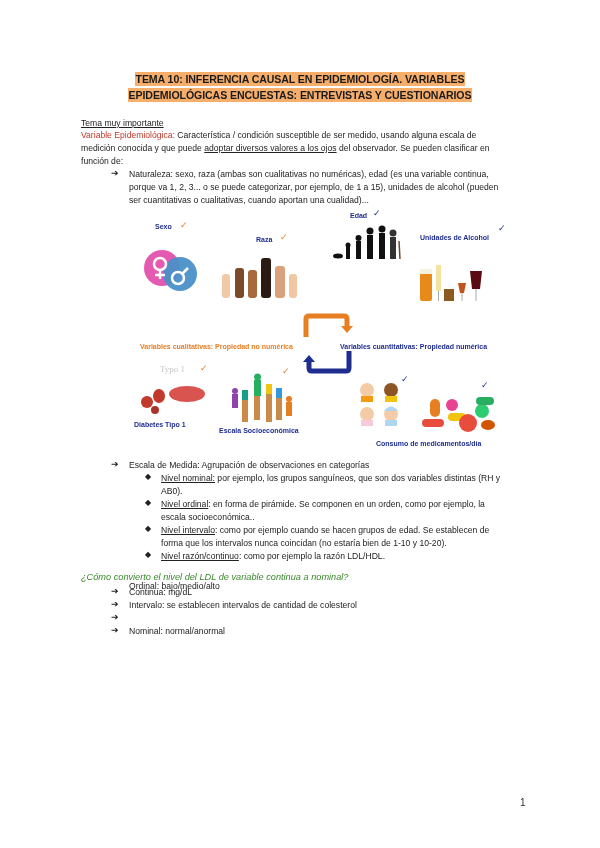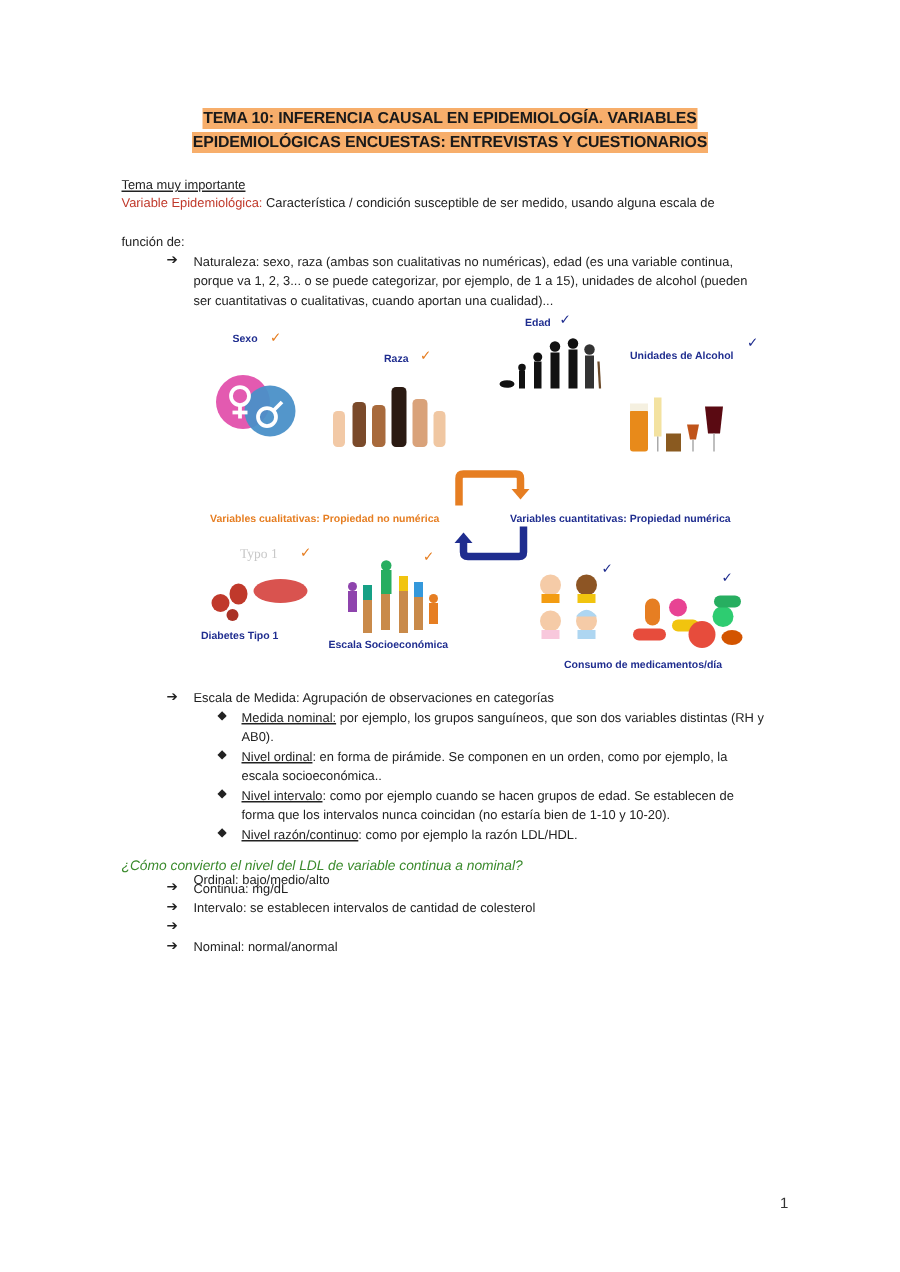--- a/index.html
+++ b/index.html
@@ -31,20 +31,21 @@
 </head>
 <body>
 
 <div class="page">
 
   <div class="title t1"><span>TEMA 10: INFERENCIA CAUSAL EN EPIDEMIOLOGÍA. VARIABLES</span></div>
   <div class="title t2"><span>EPIDEMIOLÓGICAS ENCUESTAS: ENTREVISTAS Y CUESTIONARIOS</span></div>
 
   <div class="txt u" style="left:81px;top:117px;">Tema muy importante</div>
   <div class="txt" style="left:81px;top:129px;width:440px;"><span class="red">Variable Epidemiológica:</span><span> Característica / condición susceptible de ser medido, usando alguna escala de</span></div>
+  <div class="txt" style="left:81px;top:142px;width:440px;white-space:nowrap;"><span>medición conocida y que puede </span><span class="u">adoptar diversos valores a los ojos</span><span> del observador. Se pueden clasificar en</span></div>
   <div class="txt" style="left:81px;top:155px;">función de:</div>
 
   <div class="arrow" style="left:111px;top:168px;">➔</div>
   <div class="txt" style="left:129px;top:168px;white-space:nowrap;">Naturaleza: sexo, raza (ambas son cualitativas no numéricas), edad (es una variable continua,</div>
   <div class="txt" style="left:129px;top:181px;white-space:nowrap;">porque va 1, 2, 3... o se puede categorizar, por ejemplo, de 1 a 15), unidades de alcohol (pueden</div>
   <div class="txt" style="left:129px;top:194px;white-space:nowrap;">ser cuantitativas o cualitativas, cuando aportan una cualidad)...</div>
 
   <div>
 
     <div class="lbl" style="left:155px;top:223px;">Sexo</div>
@@ -162,21 +163,21 @@
       <rect x="56" y="4" width="18" height="8" rx="4" fill="#27ae60"></rect>
       <ellipse cx="68" cy="32" rx="7" ry="5" fill="#d35400"></ellipse>
     </svg>
     <div class="lbl" style="left:376px;top:440px;">Consumo de medicamentos/día</div>
   </div>
 
   <div class="arrow" style="left:111px;top:459px;">➔</div>
   <div class="txt" style="left:129px;top:459px;">Escala de Medida: Agrupación de observaciones en categorías</div>
 
   <div class="diamond" style="left:145px;top:472px;">◆</div>
-  <div class="txt" style="left:161px;top:472px;white-space:nowrap;"><span class="u">Medida nominal:</span><span> por ejemplo, los grupos sanguíneos, que son dos variables distintas (RH y</span></div>
+  <div class="txt" style="left:161px;top:472px;white-space:nowrap;"><span class="u">Nivel nominal:</span><span> por ejemplo, los grupos sanguíneos, que son dos variables distintas (RH y</span></div>
   <div class="txt" style="left:161px;top:485px;">AB0).</div>
 
   <div class="diamond" style="left:145px;top:498px;">◆</div>
   <div class="txt" style="left:161px;top:498px;white-space:nowrap;"><span class="u">Nivel ordinal</span><span>: en forma de pirámide. Se componen en un orden, como por ejemplo, la</span></div>
   <div class="txt" style="left:161px;top:511px;">escala socioeconómica..</div>
 
   <div class="diamond" style="left:145px;top:524px;">◆</div>
   <div class="txt" style="left:161px;top:524px;white-space:nowrap;"><span class="u">Nivel intervalo</span><span>: como por ejemplo cuando se hacen grupos de edad. Se establecen de</span></div>
   <div class="txt" style="left:161px;top:537px;white-space:nowrap;">forma que los intervalos nunca coincidan (no estaría bien de 1-10 y 10-20).</div>
 

